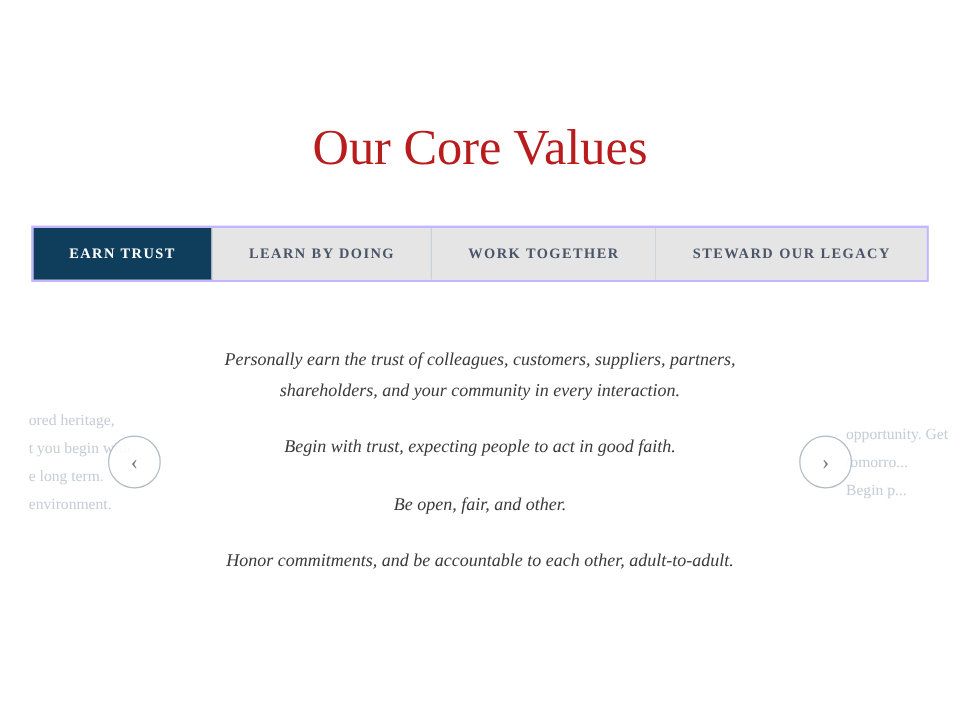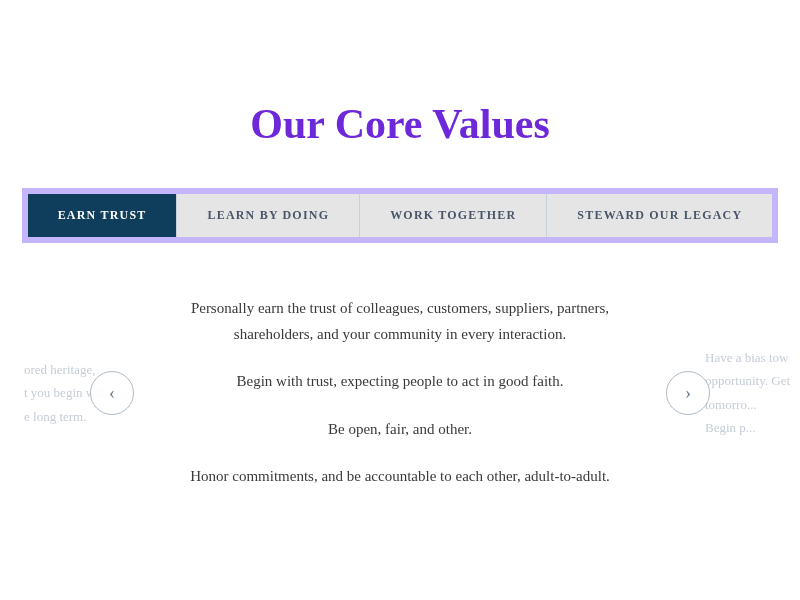--- a/index.html
+++ b/index.html
@@ -22,30 +22,30 @@
       height: 600px;
       background: #ffffff;
       display: flex;
       flex-direction: column;
       align-items: center;
       padding-top: 100px;
     }
 
     .page-title {
       font-size: 42px;
-      font-weight: 700;
-      color: #6d28d9;
+      font-weight: 400;
+      color: #b91c1c;
       text-align: left;
       margin-bottom: 40px;
       font-family: 'Georgia', serif;
     }
 
     .tabs-container {
       display: flex;
-      border: 6px solid #c4b5fd;
+      border: 2px solid #c4b5fd;
       margin-bottom: 50px;
       justify-content: space-between;
     }
 
     .tab {
       padding: 14px 30px;
       font-size: 12px;
       font-weight: 700;
       letter-spacing: 1.2px;
       text-transform: uppercase;
@@ -95,20 +95,21 @@
     }
 
     .nav-arrow.right {
       right: 90px;
     }
 
     .text-content {
       text-align: center;
       max-width: 520px;
       padding: 0 20px;
+      font-style: italic;
     }
 
     .text-content p {
       font-size: 15px;
       color: #3a3a3a;
       line-height: 1.7;
       margin-bottom: 22px;
     }
 
     .text-content p:last-child {
@@ -155,36 +156,36 @@
     <div class="tab">WORK TOGETHER</div>
     <div class="tab">STEWARD OUR LEGACY</div>
   </div>
 
   <div class="content-area">
 
     <div class="ghost-text-left">
       <div>ored heritage,</div>
       <div>t you begin with.</div>
       <div>e long term.</div>
+      <div>environment.</div>
     </div>
 
     <div class="nav-arrow left">‹</div>
 
     <div class="text-content">
       <p>Personally earn the trust of colleagues, customers, suppliers, partners,
 shareholders, and your community in every interaction.</p>
       <p>Begin with trust, expecting people to act in good faith.</p>
       <p>Be open, fair, and other.</p>
       <p>Honor commitments, and be accountable to each other, adult-to-adult.</p>
     </div>
 
     <div class="nav-arrow right">›</div>
 
     <div class="ghost-text-right">
-      <div>Have a bias tow</div>
       <div>opportunity. Get</div>
       <div>tomorro...</div>
       <div>Begin p...</div>
     </div>
 
   </div>
 
 </div>
 
 </body></html>

